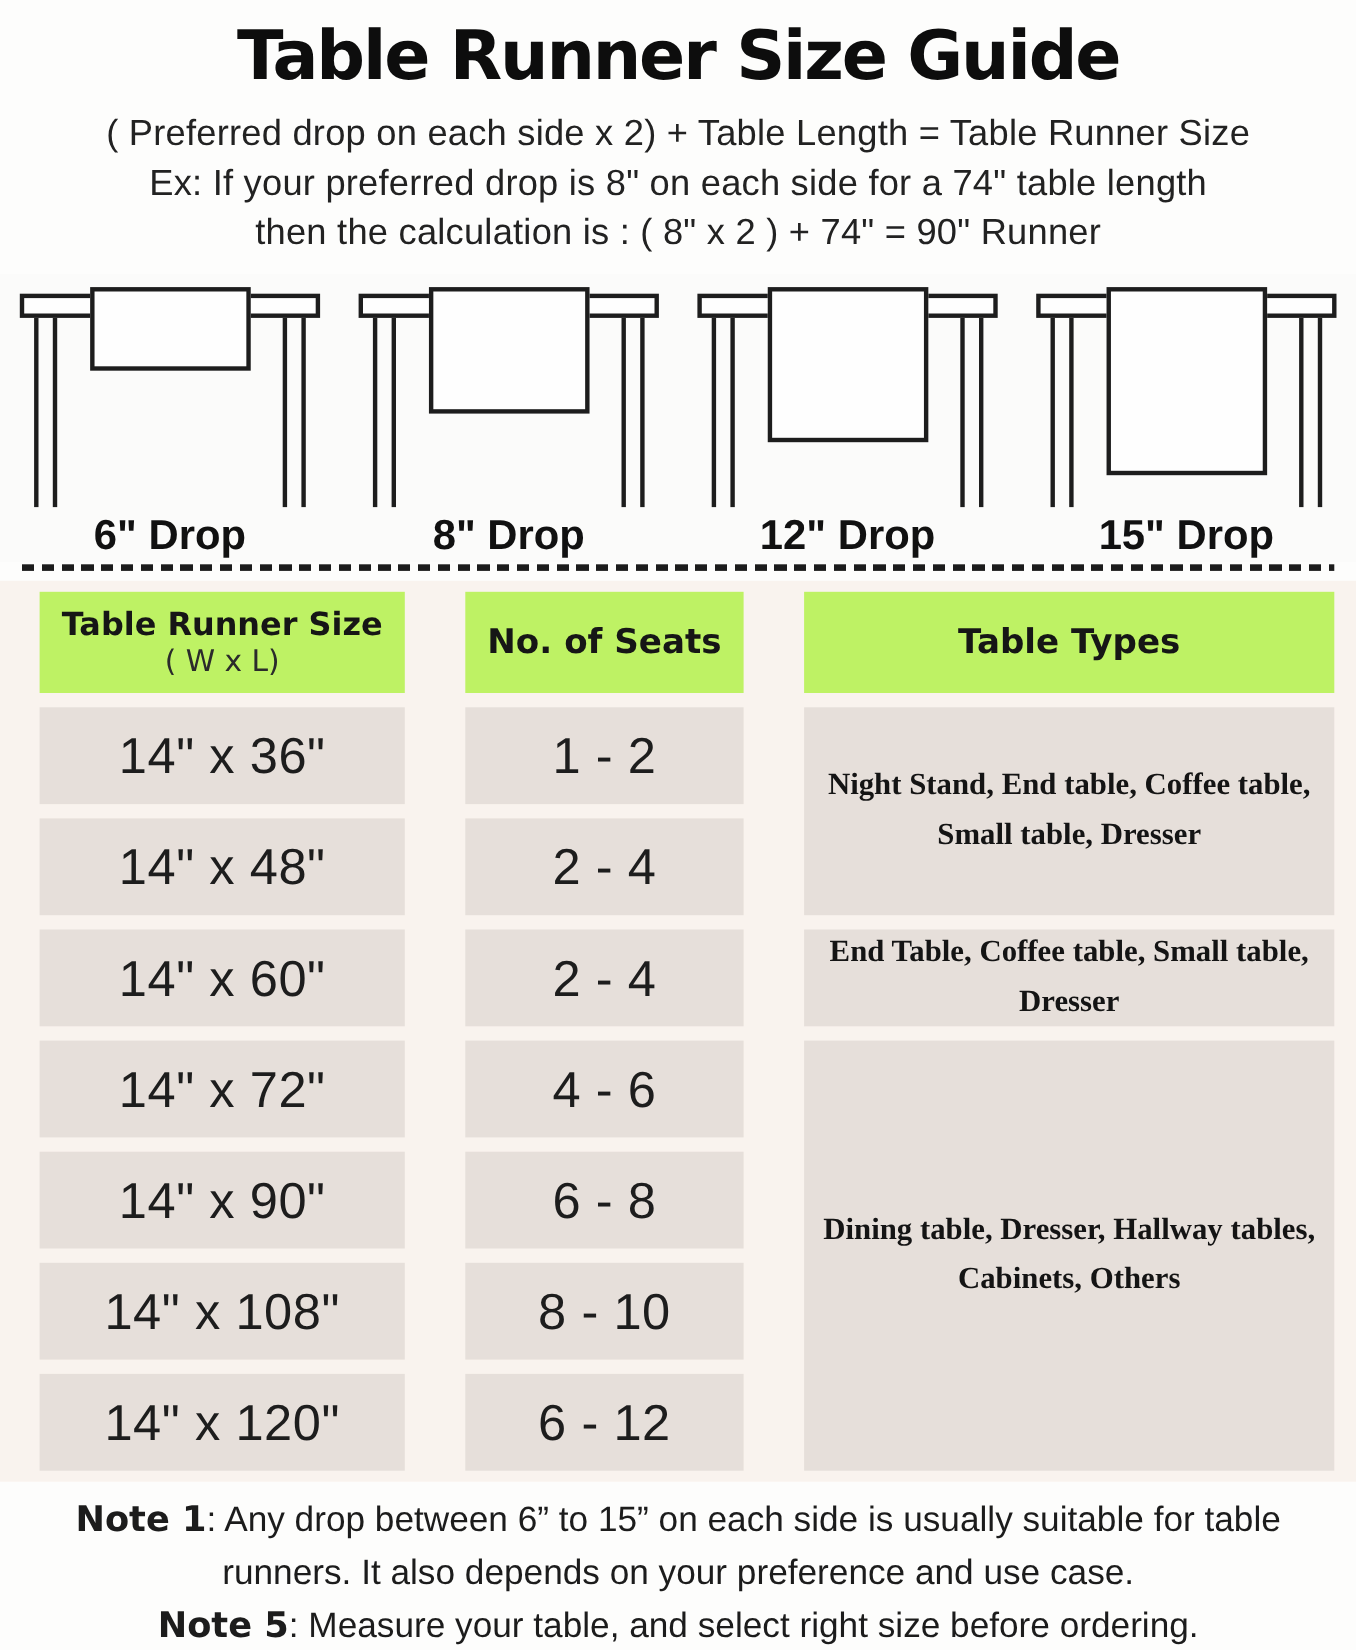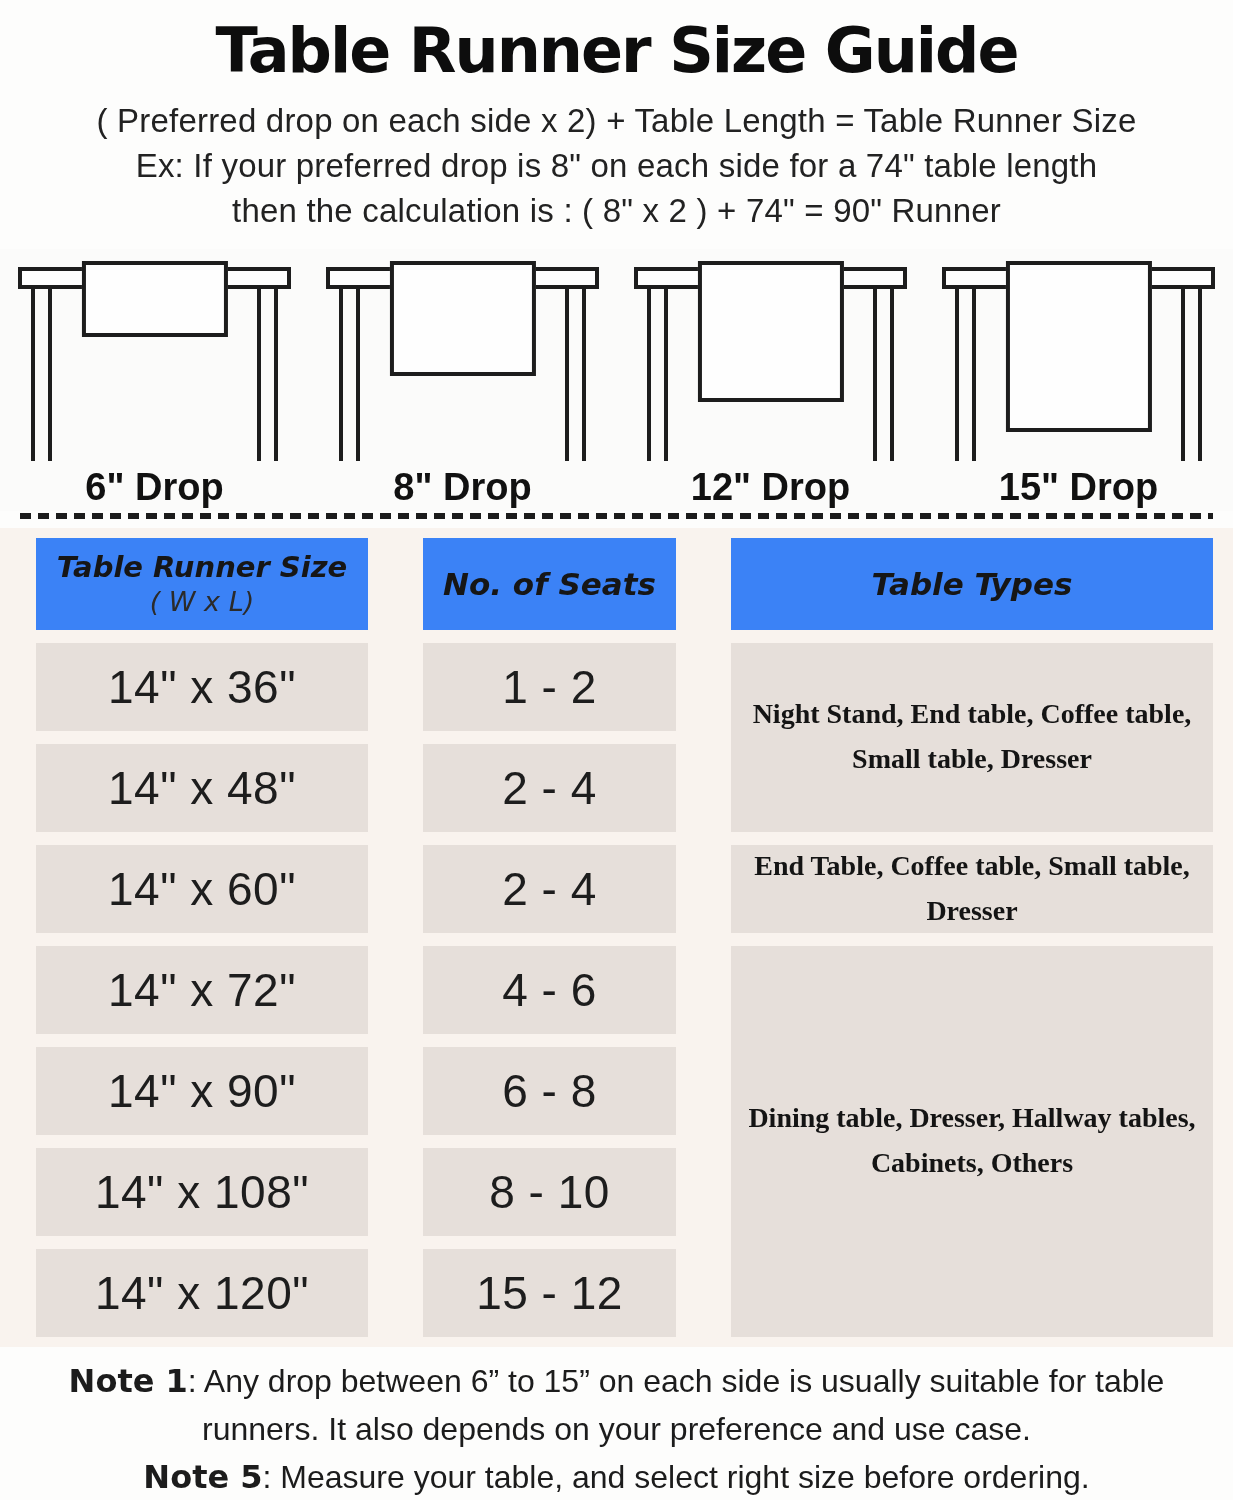--- a/index.html
+++ b/index.html
@@ -103,26 +103,25 @@
     display: flex;
     flex-direction: column;
     align-items: center;
     justify-content: center;
     text-align: center;
   }
   .gc1 { grid-column: 1; }
   .gc2 { grid-column: 2; }
   .gc3 { grid-column: 3; }
   .head {
-    background: #3b82f6;
+    background: #bef264;
     font-family: "DejaVu Sans", sans-serif;
     font-weight: bold;
     font-size: 29px;
     color: #161616;
-    font-style: italic;
   }
   .head .h-title { font-size: 29px; line-height: 1.25; }
   .head .h-sub   { font-weight: normal; font-size: 27px; line-height: 1.2; color: #2b2b2b; }
   .head.single { font-size: 31px; }
   .data-cell {
     background: #e6dfda;
     font-size: 46px;
     font-weight: normal;
     color: #1d1d1d;
     letter-spacing: 0.5px;
@@ -222,21 +221,21 @@
   <div class="cell data-cell gc1" style="grid-row:5">14" x 72"</div>
   <div class="cell data-cell gc2" style="grid-row:5">4 - 6</div>
 
   <div class="cell data-cell gc1" style="grid-row:6">14" x 90"</div>
   <div class="cell data-cell gc2" style="grid-row:6">6 - 8</div>
 
   <div class="cell data-cell gc1" style="grid-row:7">14" x 108"</div>
   <div class="cell data-cell gc2" style="grid-row:7">8 - 10</div>
 
   <div class="cell data-cell gc1" style="grid-row:8">14" x 120"</div>
-  <div class="cell data-cell gc2" style="grid-row:8">15 - 12</div>
+  <div class="cell data-cell gc2" style="grid-row:8">6 - 12</div>
 
   <div class="cell type-cell gc3 span2">Night Stand, End table, Coffee table, Small table, Dresser</div>
   <div class="cell type-cell gc3" style="grid-row:4">End Table, Coffee table, Small table, Dresser</div>
   <div class="cell type-cell gc3 span4">Dining table, Dresser, Hallway tables, Cabinets, Others</div>
 </div>
 
 <div class="notes">
   <p class="note"><span class="note-label">Note 1</span><span>: Any drop between 6” to 15” on each side is usually suitable for table runners. It also depends on your preference and use case.</span></p>
   <p class="note"><span class="note-label">Note 5</span><span>: Measure your table, and select right size before ordering.</span></p>
 </div>

